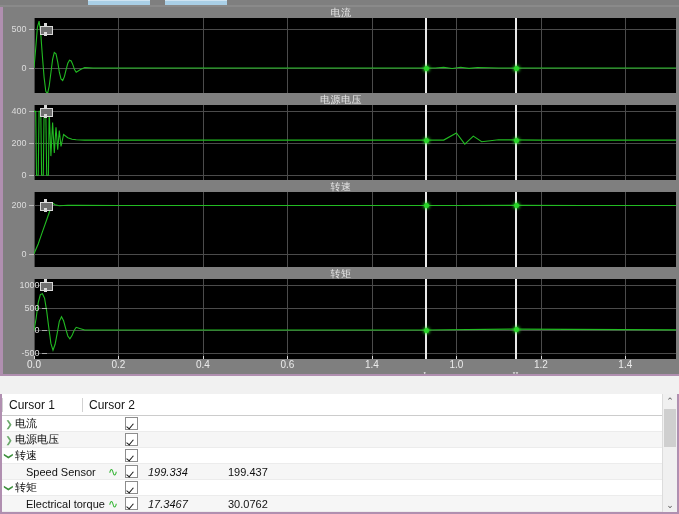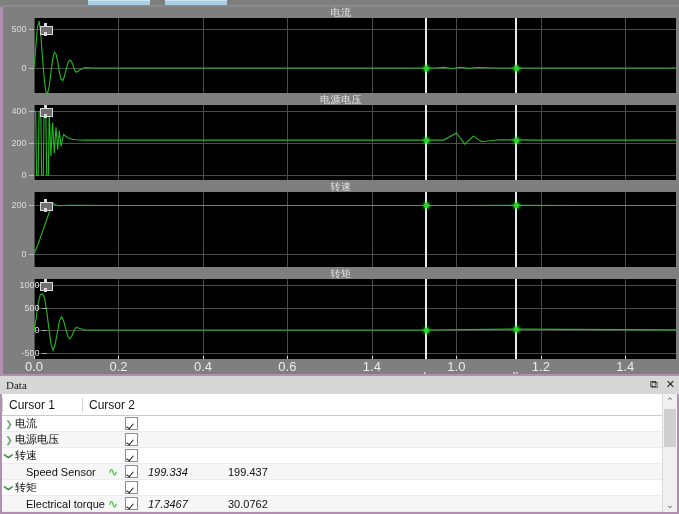--- a/index.html
+++ b/index.html
@@ -40,21 +40,21 @@
          white-space:nowrap;transform:translateY(-50%);}
   .ylabels{position:absolute;left:0;top:11px;width:31px;}
 
   .marker{position:absolute;width:11px;height:13px;}
   .marker .box{position:absolute;left:0;top:3px;width:11px;height:7px;border:1px solid #d8d8d8;background:#6f6f6f;}
   .marker .stub{position:absolute;left:4px;top:0;width:3px;height:4px;background:#d8d8d8;}
   .marker .stub2{position:absolute;left:4px;top:9px;width:3px;height:4px;background:#d8d8d8;}
 
   
   .xaxis{position:absolute;left:0;top:349px;width:676px;height:25px;}
-  .xtick{position:absolute;top:3px;color:#ebebeb;font-size:13px;transform:translateX(-50%);}
+  .xtick{position:absolute;top:3px;color:#ebebeb;font-size:10px;transform:translateX(-50%);}
   .xticklabel-bar{position:absolute;top:0;width:1px;height:3px;background:#dcdcdc;}
   .cursor-label{position:absolute;top:14px;color:#f2f2f2;font-size:9px;transform:translateX(-50%);
                 font-family:"Liberation Serif", serif;}
 
   
   .data-panel{position:absolute;left:0;top:374px;width:679px;height:140px;background:#f1f1f1;
               border-top:2px solid #b08fb0;box-sizing:border-box;}
   .panel-head{position:relative;height:18px;background:#d7d7d7;border-bottom:1px solid #bdbdbd;}
   .panel-head .ttl{position:absolute;left:6px;top:3px;font-size:11px;color:#1a1a1a;
                    font-family:"Liberation Serif", serif;}
@@ -268,27 +268,20 @@
       <div id="cursor-labels-host">
           <div class="xticklabel-bar" style="left: 422px; background: rgb(240, 240, 240);"></div>
           <div class="cursor-label" style="left: 421.691px;">I</div>
           <div class="xticklabel-bar" style="left: 512px; background: rgb(240, 240, 240);"></div>
           <div class="cursor-label" style="left: 512.5px;">II</div>
         </div>
     </div>
   </div>
 
   <div class="data-panel">
-    <div class="panel-head">
-      <div class="ttl">Data</div>
-      <div class="btns">
-        <span>⧉</span>
-        <span>✕</span>
-      </div>
-    </div>
 
     <div class="grid-wrap">
       <div class="hdr-row">
         <div class="hdr-cell c-c1">Cursor 1</div>
         <div class="hdr-cell c-c2">Cursor 2</div>
         <div class="hdr-cell c-rest"></div>
       </div>
       <div id="rows-host">
           <div class="row">
             <div class="cell name">

